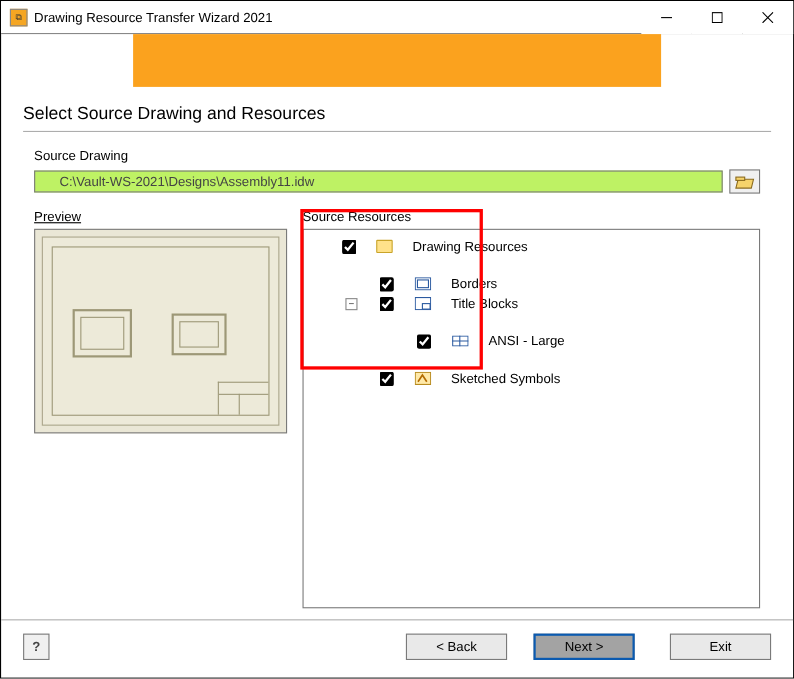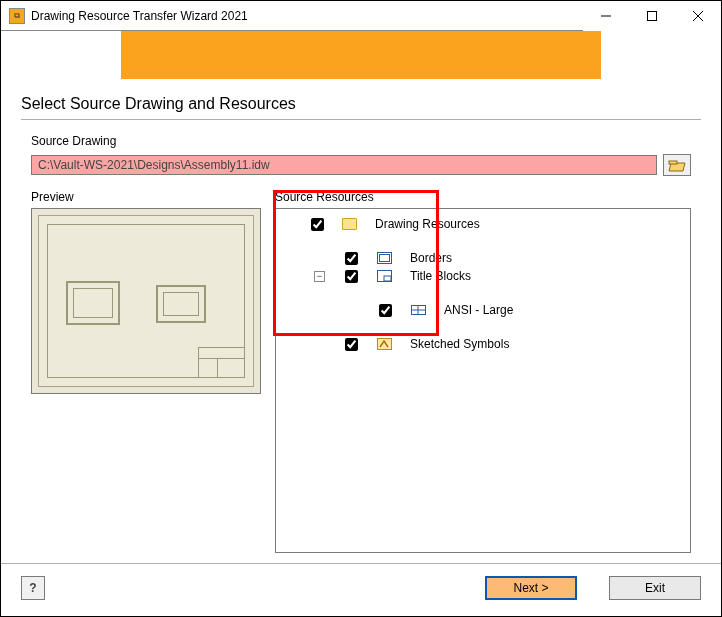--- a/index.html
+++ b/index.html
@@ -72,40 +72,40 @@
     margin: 0 0 6px 10px;
   }
   .path-row {
     display:flex;align-items:center;gap:6px;
     margin: 0 10px 14px 10px;
   }
   .path-input {
     flex:1;
     height:20px;
     border:1px solid #7a7a7a;
-    background:#fca5a5;
-    padding:2px 6px;
+    background:#bef264;
+    padding:2px 22px;
     font-size:12px;
     color:#444;
   }
   .browse-btn {
     width:28px;height:22px;
     border:1px solid #7a7a7a;
     background:#f0f0f0;
     display:flex;align-items:center;justify-content:center;
   }
   .two-col {
     display:flex;
     gap:14px;
     margin: 0 10px;
     flex:1;
     min-height:0;
   }
   .col { display:flex;flex-direction:column; }
-  .col.preview { width:230px; }
+  .col.preview { width:230px;text-decoration:underline; }
   .col.resources { flex:1; }
   .col-label { font-size:12px;margin-bottom:4px; }
   .preview-box {
     border:1px solid #7a7a7a;
     height:186px;
     background:#eae7d6;
     position:relative;
   }
   .sheet {
     position:absolute;inset:6px;
@@ -195,21 +195,22 @@
   .spacer{flex:1;}
   .btn {
     width:92px;height:24px;
     border:1px solid #7a7a7a;
     background:#e9e9e9;
     font-size:12px;
     display:flex;align-items:center;justify-content:center;
   }
   .btn.primary {
     border:2px solid #0b5ab0;
-    background:#fdba74;
+    background:#a3a3a3;
+    margin-left:16px;
   }
 </style>
 </head>
 <body>
 
 <div class="window">
   <div class="titlebar">
     <div class="app-icon">⧉</div>
     <div class="title">Drawing Resource Transfer Wizard 2021</div>
     <div class="win-btn">
@@ -347,17 +348,18 @@
         </div>
       </div>
     </div>
   </div>
 
   <div class="footer">
     <div class="help-btn">
       <span>?</span>
     </div>
     <div class="spacer"></div>
+    <div class="btn">&lt; Back</div>
     <div class="btn primary">Next &gt;</div>
     <div style="width:16px"></div>
     <div class="btn">Exit</div>
   </div>
 </div>
 
 </body></html>

